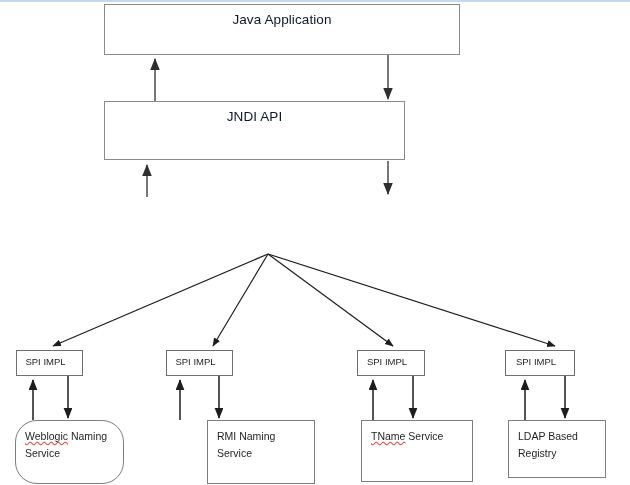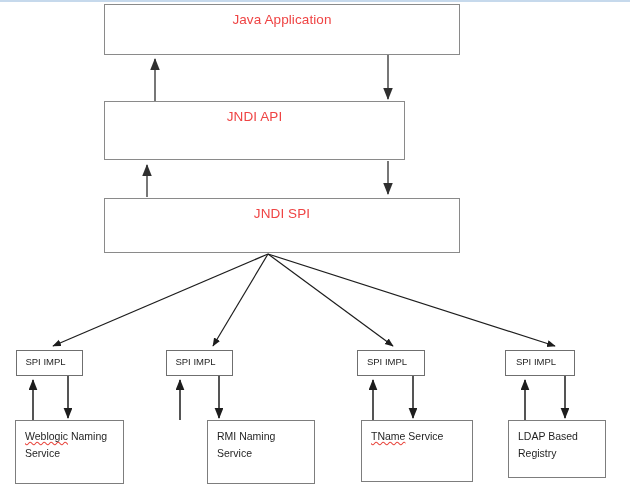--- a/index.html
+++ b/index.html
@@ -45,21 +45,21 @@
     border: 1px solid #8a8a8a;
   }
   .layer-box .caption {
     position: absolute;
     left: 0;
     right: 0;
     top: 7px;
     text-align: center;
     font-size: 13.5px;
     letter-spacing: 0.1px;
-    color: #ef4444;
+    color: #0f172a;
   }
   .impl-box {
     border: 1px solid #6f6f6f;
   }
   .impl-box .caption {
     position: absolute;
     left: 0;
     right: 8px;
     top: 5px;
     text-align: center;
@@ -158,41 +158,38 @@
   </svg>
 
   <div class="box layer-box" style="left:104px; top:4px; width:356px; height:51px;">
     <div class="caption">Java Application</div>
   </div>
 
   <div class="box layer-box" style="left:104px; top:101px; width:301px; height:59px;">
     <div class="caption">JNDI API</div>
   </div>
 
-  <div class="box layer-box" style="left:104px; top:198px; width:356px; height:55px;">
-    <div class="caption">JNDI SPI</div>
-  </div>
 
   <div class="box impl-box" style="left:16px; top:350px; width:67px; height:26px;">
     <div class="caption">SPI IMPL</div>
   </div>
 
   <div class="box impl-box" style="left:166px; top:350px; width:67px; height:26px;">
     <div class="caption">SPI IMPL</div>
   </div>
 
   <div class="box impl-box" style="left:357px; top:350px; width:68px; height:26px;">
     <div class="caption">SPI IMPL</div>
   </div>
 
   <div class="box impl-box" style="left:505px; top:350px; width:70px; height:26px;">
     <div class="caption">SPI IMPL</div>
   </div>
 
-  <div class="box service-box" style="left:15px; top:420px; width:109px; height:64px;">
+  <div class="box service-box" style="left:15px; top:420px; width:109px; height:64px;border-radius:22px;">
     <div class="caption">
       <span class="misspelled">Weblogic</span><span> Naming</span><br>
       <span>Service</span>
     </div>
   </div>
 
   <div class="box service-box" style="left:163px; top:420px; width:108px; height:64px;margin-left:44px;">
     <div class="caption">
       <span>RMI Naming</span><span></span><br>
       <span>Service</span>

